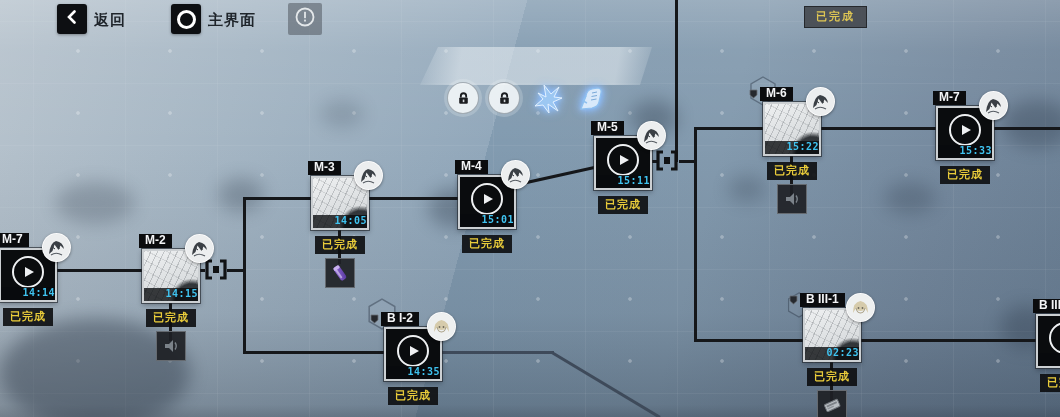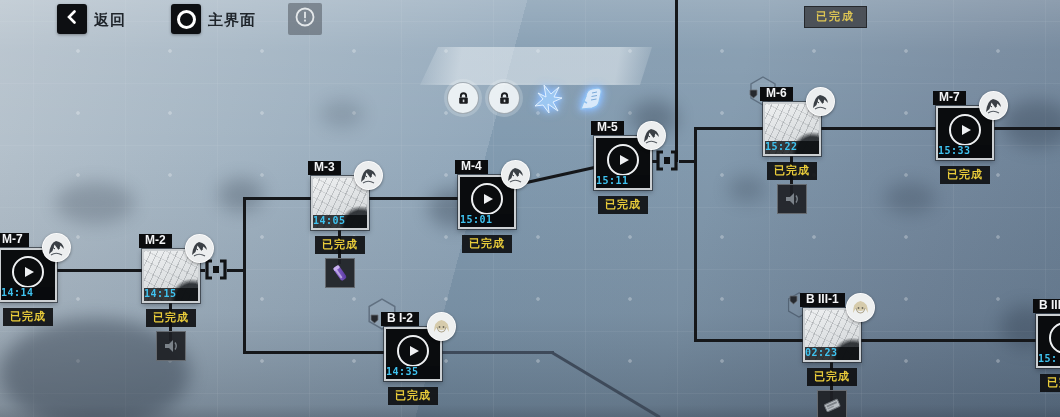--- a/index.html
+++ b/index.html
@@ -28,21 +28,21 @@
     box-shadow:0 0 0 1px rgba(35,40,46,.65),0 2px 5px rgba(10,15,22,.35);}
   .sketch{position:absolute;inset:0;
     background-image:
       radial-gradient(circle at 88% 97%,rgba(42,46,50,.95) 0 23%,transparent 31%),
       repeating-linear-gradient(115deg,rgba(72,78,84,.25) 0 1px,transparent 1px 6px),
       repeating-linear-gradient(28deg,rgba(72,78,84,.14) 0 1px,transparent 1px 9px),
       linear-gradient(160deg,#eef0f1 0%,#dde0e2 55%,#ced2d5 100%);}
   .playwrap{position:absolute;left:0;right:0;top:5px;height:34px;display:flex;align-items:center;justify-content:center;}
   .ring{width:28px;height:28px;border:2px solid #eef0f2;border-radius:50%;display:flex;align-items:center;justify-content:center;}
   .tri{width:0;height:0;border-left:9px solid #eef0f2;border-top:5.5px solid transparent;border-bottom:5.5px solid transparent;margin-left:3px;}
-  .time{position:absolute;left:0;right:0;bottom:0;height:13px;line-height:13px;text-align:left;
+  .time{position:absolute;left:0;right:0;bottom:0;height:13px;line-height:13px;text-align:right;
     background:rgba(8,10,13,.78);color:#3fc3f0;font:bold 10px "DejaVu Sans Mono",monospace;letter-spacing:.5px;}
   .tab{position:absolute;top:-15px;left:-3px;background:#0b0c0e;color:#f3f4f6;font-size:12px;font-weight:bold;
     line-height:13px;padding:0 6px 1px;white-space:nowrap;z-index:4;}
   .flag{position:absolute;left:-11px;top:2px;width:9px;height:10px;}
   .avatar{position:absolute;right:-14px;top:-15px;width:27px;height:27px;border-radius:50%;overflow:hidden;
     background:#eaeced;border:1px solid rgba(255,255,255,.85);box-shadow:0 1px 3px rgba(0,0,0,.4);z-index:5;}
   .stub{position:absolute;left:27px;top:48px;width:3px;background:#17181b;z-index:0;}
   .badge{position:absolute;top:60px;left:50%;transform:translateX(-50%);background:rgba(12,13,16,.9);
     color:#e8cb3a;font-size:11px;font-weight:bold;padding:1px 7px 2px;white-space:nowrap;letter-spacing:1px;z-index:1;}
   .item{position:absolute;top:82px;left:50%;transform:translateX(-50%);width:28px;height:28px;

